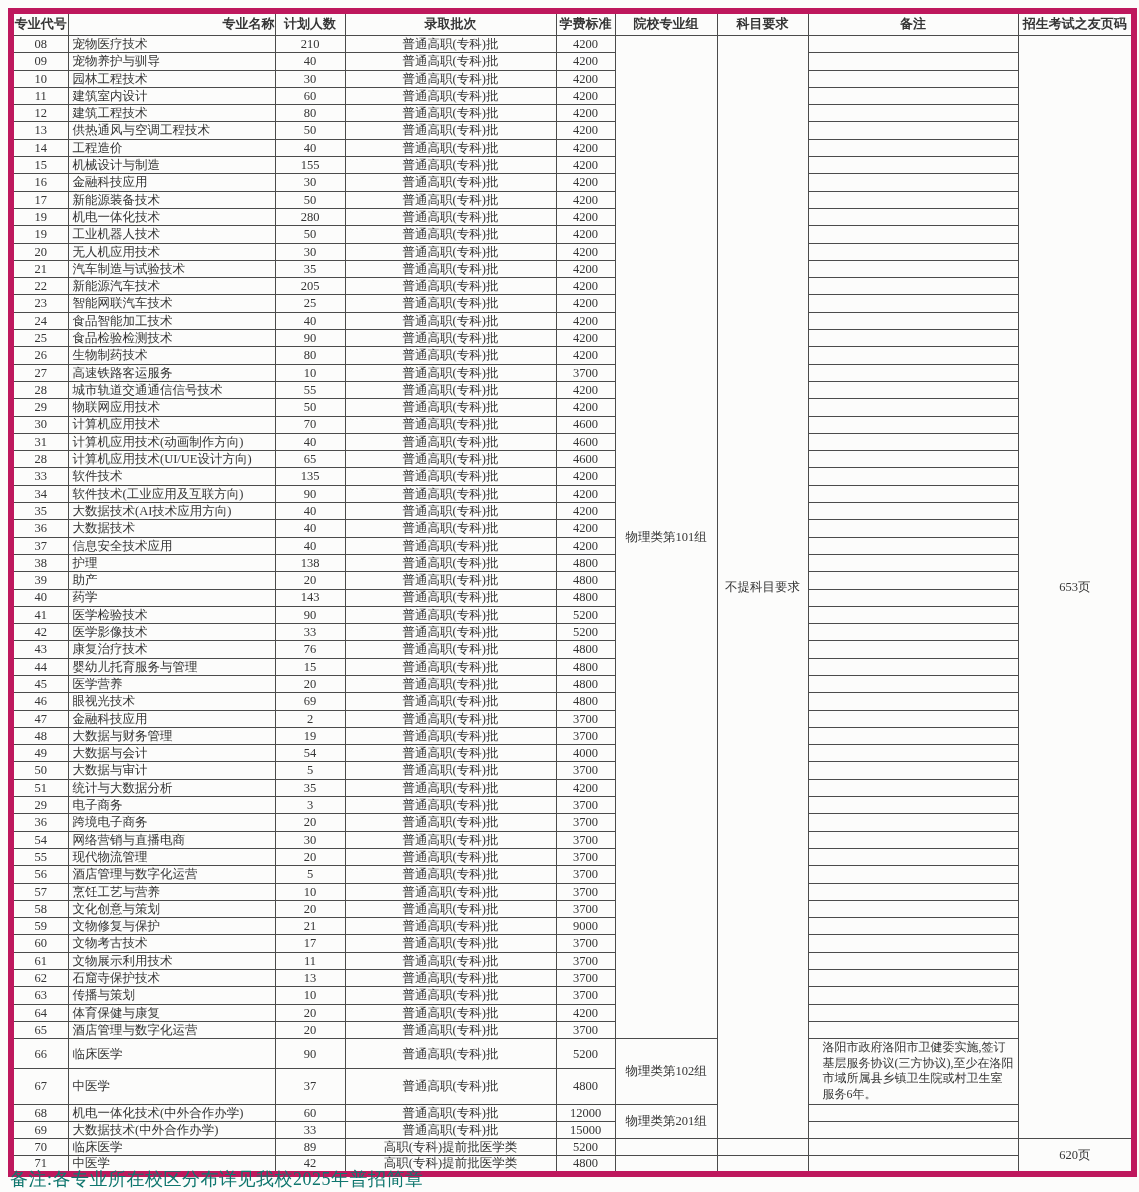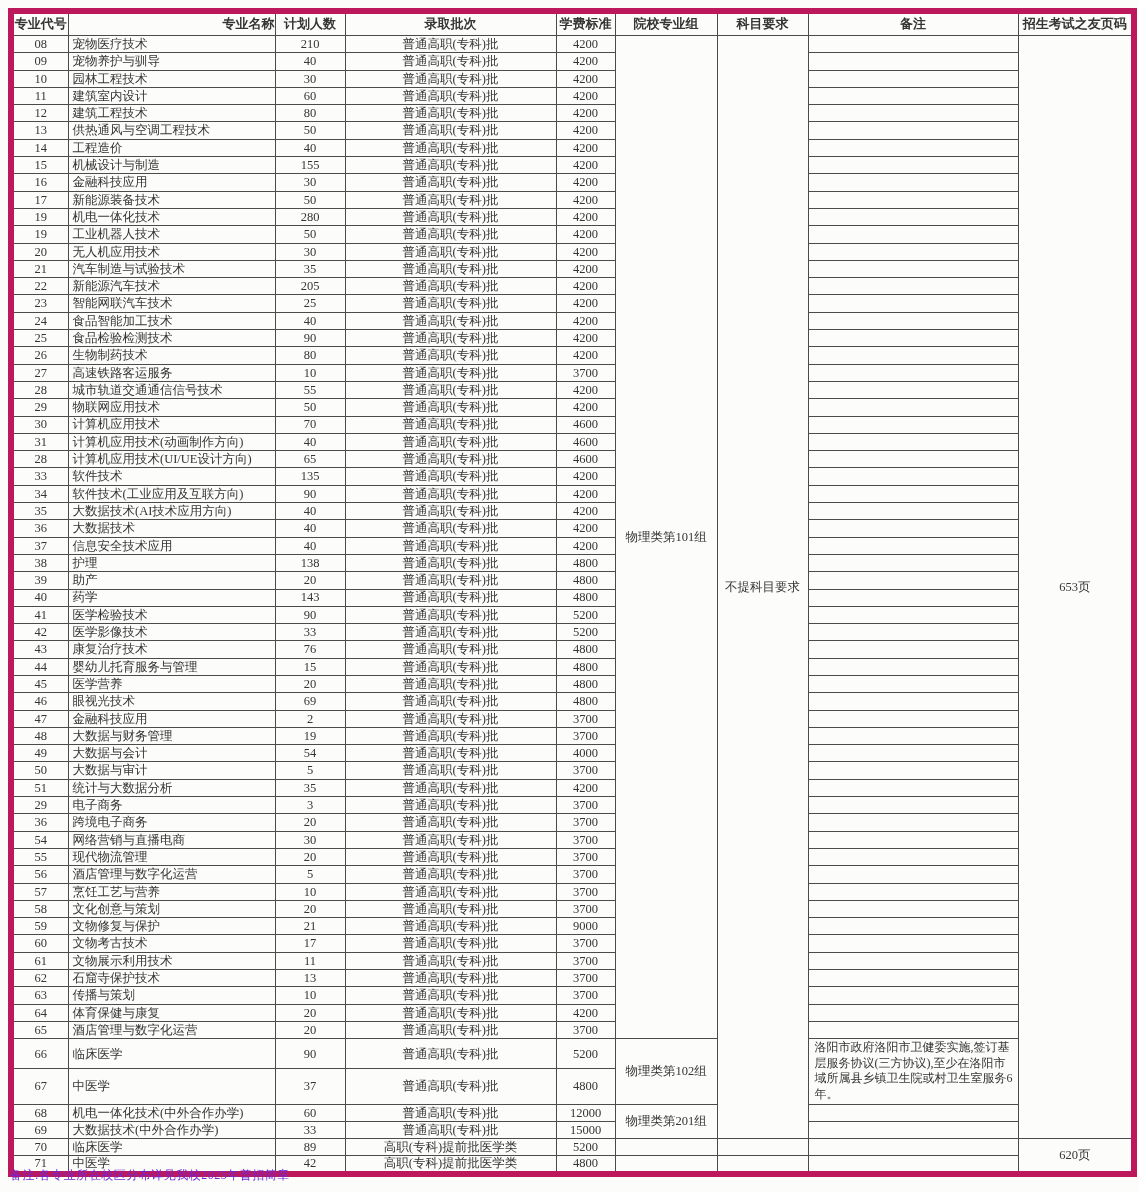--- a/index.html
+++ b/index.html
@@ -31,31 +31,31 @@
   .grid th{
     font-weight:700;
     font-size:13px;
     height:21px;
   }
   .grid th.col-name{text-align:right;padding-left:16px;}
   .grid tbody tr{height:17.3px;}
   .grid td.cell-name{text-align:left;padding-left:4px;}
   .grid td.remark-text{
     text-align:left;
-    padding:1px 4px 1px 6px;
+    padding:1px 4px 1px 14px;
     font-size:12px;
     line-height:1.3;
     white-space:normal;
     vertical-align:middle;
   }
   .note{
     position:absolute;
     left:10px;top:1167px;
-    font-size:12px;
-    color:#6d28d9;
+    font-size:18px;
+    color:#0f766e;
     letter-spacing:0.5px;
   }
 </style>
 </head>
 <body>
 
 <div class="page">
   <table class="grid">
     <colgroup>
       <col style="width:57px">

